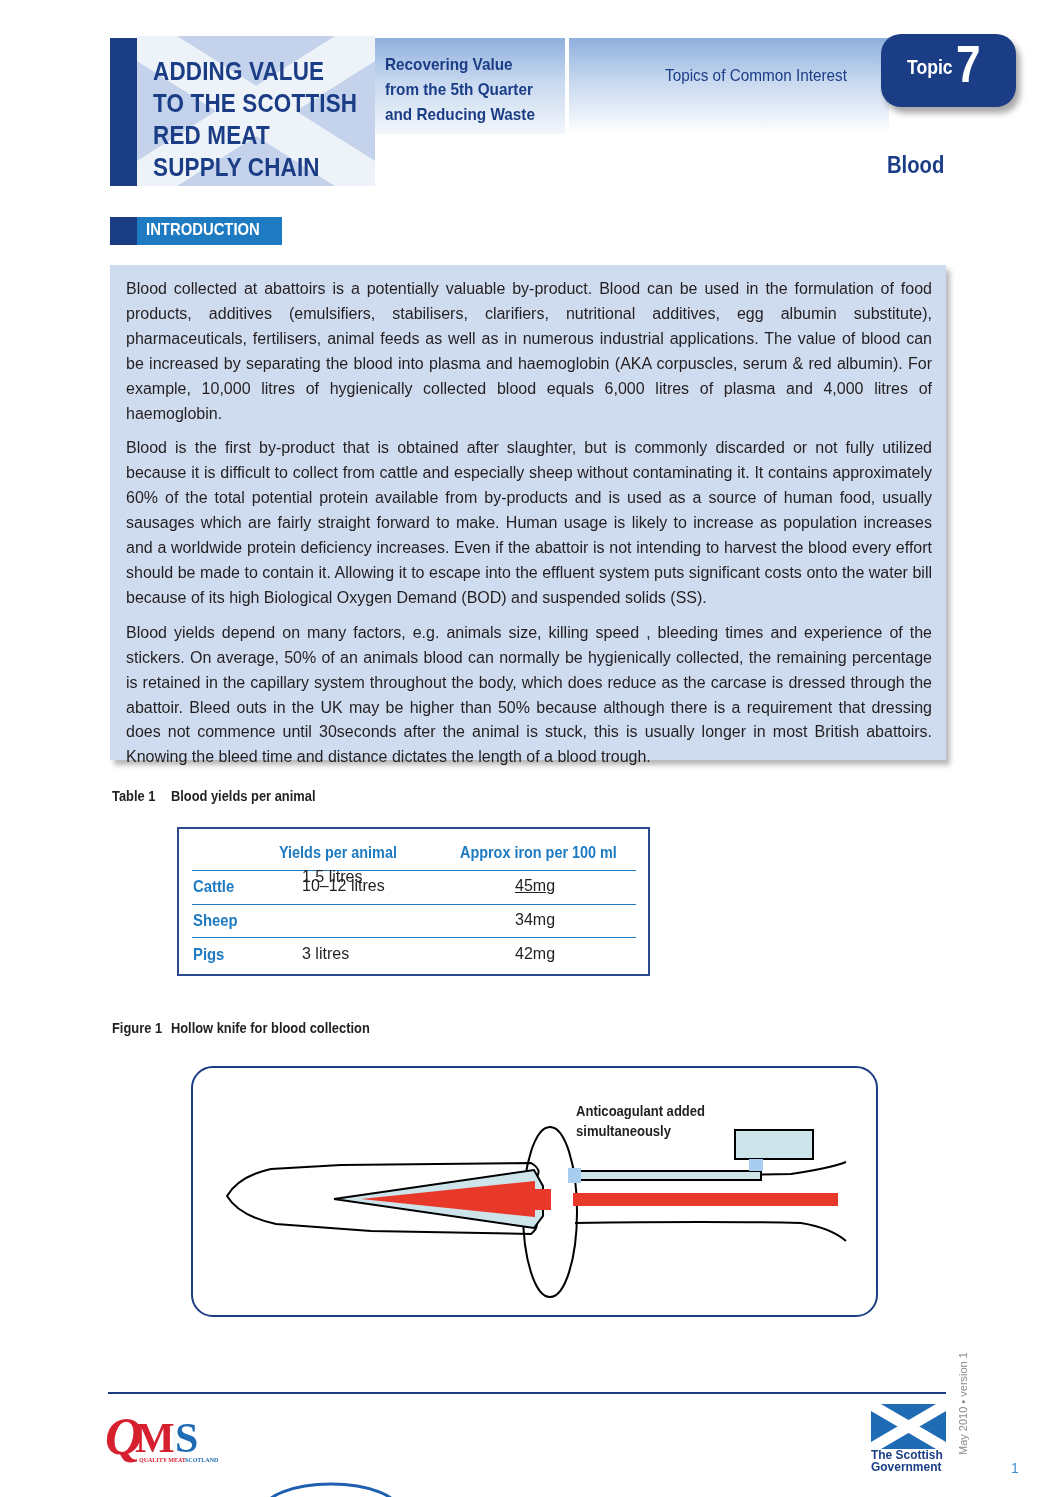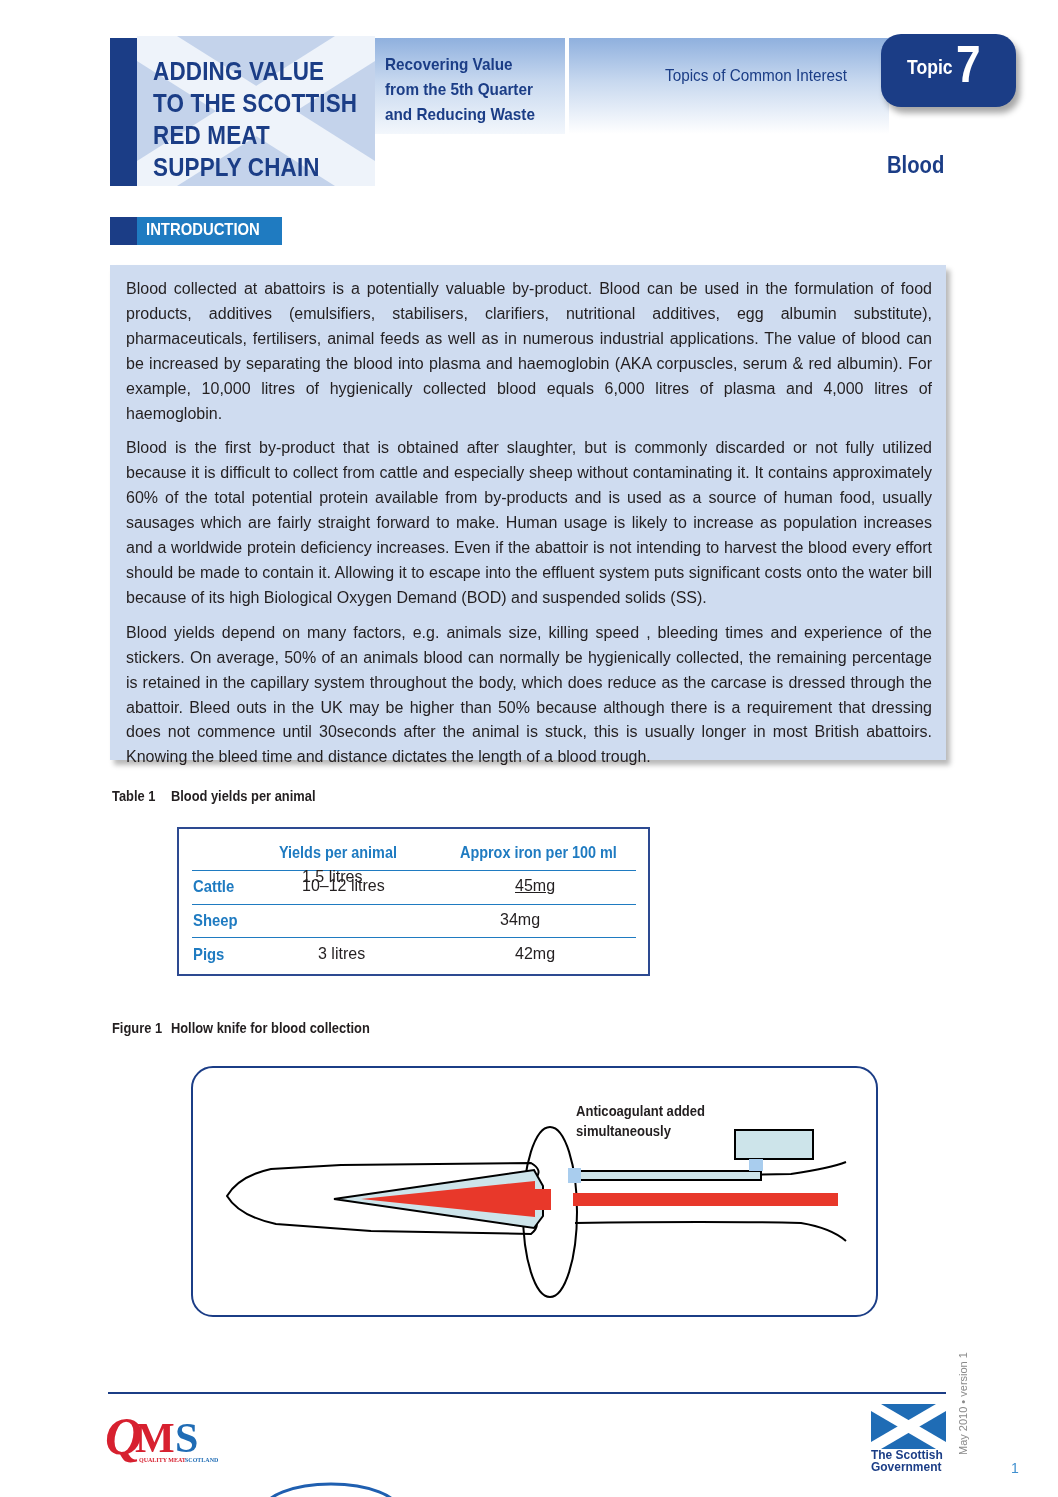--- a/index.html
+++ b/index.html
@@ -116,25 +116,25 @@
 <div class="abs tbl-hdr" style="left:460px;">Approx iron per 100 ml</div>
 <div class="abs tbl-line" style="top:870px;"></div>
 
 <div class="abs tbl-rowlabel" style="top:877px;">Cattle</div>
 <div class="abs tbl-cell" style="left:302px; top:877px;">10–12 litres</div>
 <div class="abs tbl-cell" style="left:515px; top:877px;text-decoration:underline;">45mg</div>
 <div class="abs tbl-line" style="top:904px;"></div>
 
 <div class="abs tbl-rowlabel" style="top:911px;">Sheep</div>
 <div class="abs tbl-cell" style="left:302px; top:868px;">1.5 litres</div>
-<div class="abs tbl-cell" style="left:500px; top:911px;">34mg</div>
+<div class="abs tbl-cell" style="left:515px; top:911px;">34mg</div>
 <div class="abs tbl-line" style="top:937px;"></div>
 
 <div class="abs tbl-rowlabel" style="top:945px;">Pigs</div>
-<div class="abs tbl-cell" style="left:302px; top:945px;margin-left:16px;">3 litres</div>
+<div class="abs tbl-cell" style="left:302px; top:945px;">3 litres</div>
 <div class="abs tbl-cell" style="left:515px; top:945px;">42mg</div>
 
 <div class="abs fig-caption">
   <span class="num">Figure 1</span><span>Hollow knife for blood collection</span>
 </div>
 <div class="abs fig-box"></div>
 <svg class="abs fig-svg" width="687" height="251" viewBox="0 0 687 251">
 
   <path d="M150,99 L80,103 Q48,110 36,130 Q48,150 85,158 L180,165 L340,168 Q350,160 343,150 L345,112 Q352,104 340,97 Z" fill="#ffffff" stroke="#000" stroke-width="2"></path>
 

